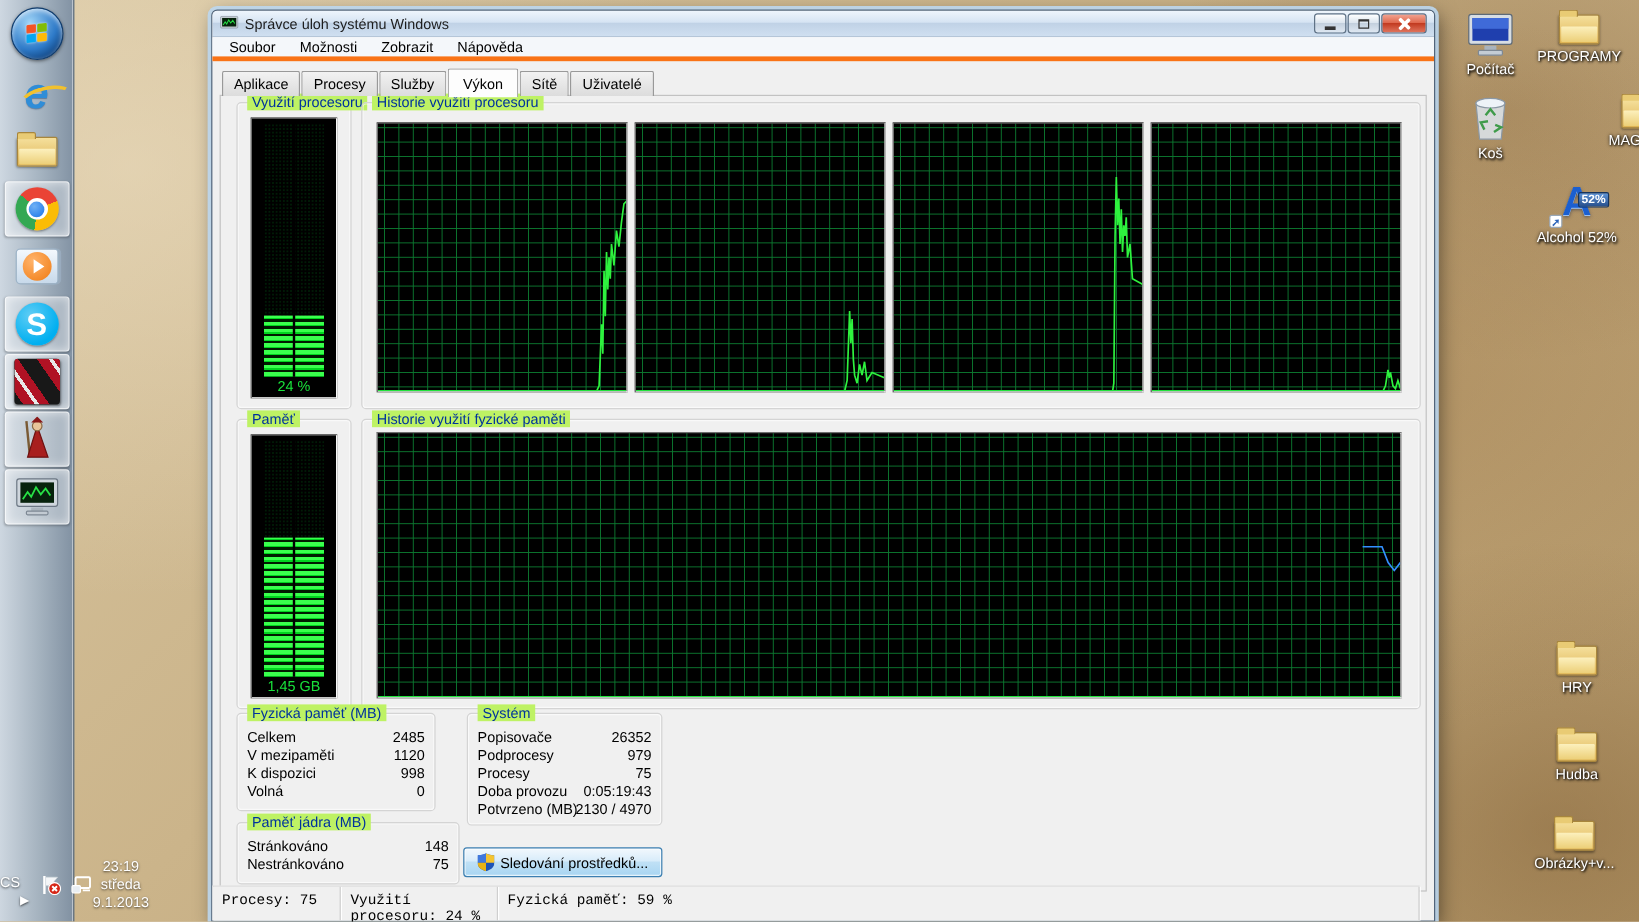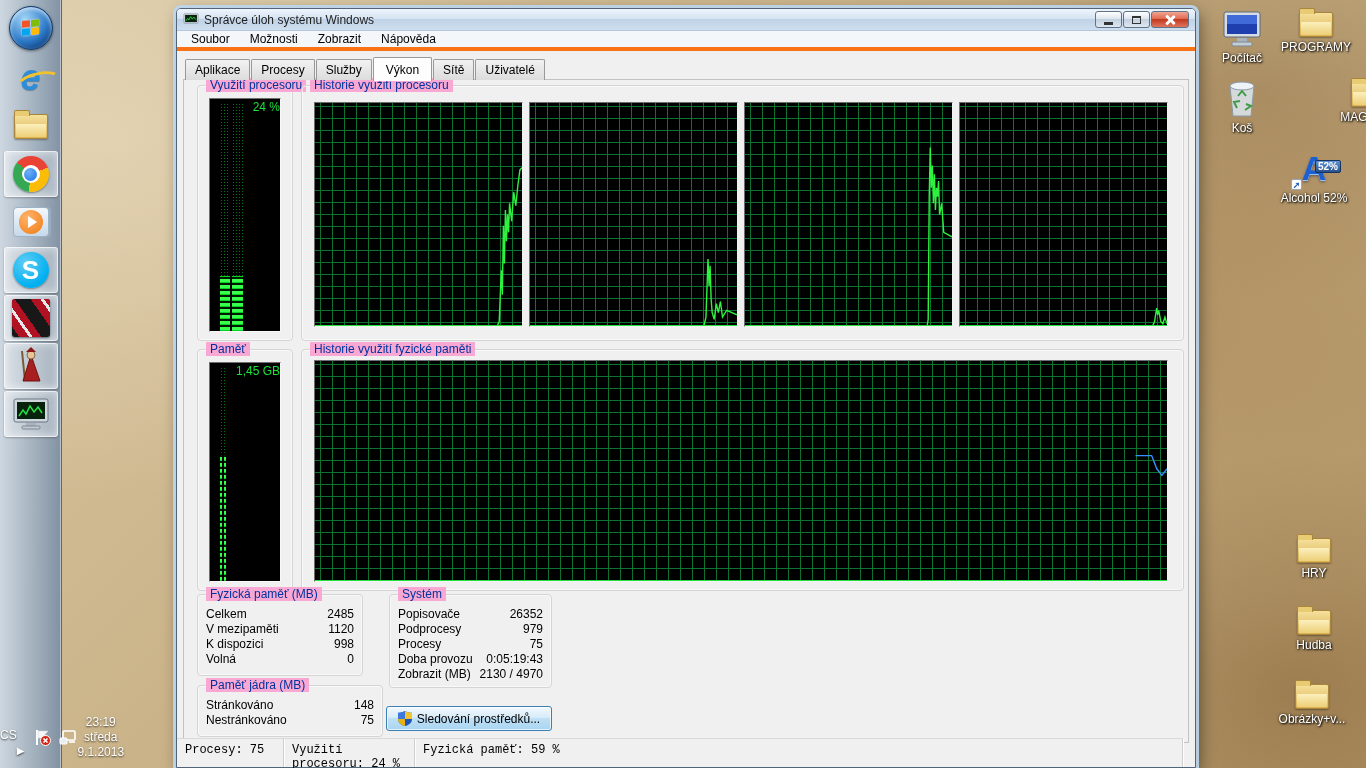--- a/index.html
+++ b/index.html
@@ -95,25 +95,25 @@
   .menubar { height:20px; background:#f4f7fa; border-bottom:4px solid #f97316; display:flex; align-items:center; padding-left:4px; }
   .menu-item { padding:2px 10px; }
 
   .tabstrip { position:absolute; left:8px; top:48px; display:flex; align-items:flex-end; z-index:3; }
   .tab { padding:3px 9px 3px; background:linear-gradient(#f2f2f2, #dcdcdc); border:1px solid #999; border-bottom:none; border-radius:2px 2px 0 0; margin-right:1px; }
   .tab.active { background:#fdfdfd; padding:5px 12px 4px; margin-bottom:-1px; position:relative; }
   .tabpage { position:absolute; left:6px; right:6px; top:70px; bottom:24px; border:1px solid #c2c2c2; background:#f0f0f0; }
 
   
   .group { position:absolute; border:1px solid #d4d4d4; border-radius:4px; box-shadow:inset 0 0 0 1px rgba(255,255,255,.6); }
-  .gtitle { position:absolute; top:-8px; left:8px; background:#f9a8d4; padding:0 4px; color:#00339c; white-space:nowrap; }
+  .gtitle { position:absolute; top:-8px; left:8px; background:#bef264; padding:0 4px; color:#00339c; white-space:nowrap; }
 
   
   .meter { position:absolute; left:11px; right:11px; top:12px; bottom:8px; background:#000;
-    border:1px solid; border-color:#6e6e6e #f8f8f8 #f8f8f8 #6e6e6e; display:flex; flex-direction:row; }
+    border:1px solid; border-color:#6e6e6e #f8f8f8 #f8f8f8 #6e6e6e; display:flex; flex-direction:column; }
   .bars { flex:1; position:relative; margin:4px 10px 0; background-color:#000;
     background-image:radial-gradient(rgba(0,150,35,.75) 22%, transparent 26%); background-size:3px 3px; }
   .bars::after { content:''; position:absolute; top:0; bottom:0; left:calc(50% - 1px); width:2px; background:#000; z-index:3; }
   .mfill { position:absolute; left:0; right:0; bottom:0; z-index:2;
     background:repeating-linear-gradient(to top, #00d61f 0 1px, #3aff4d 1px 4px, #001c00 4px 6px); }
   .mlabel { height:17px; color:#19e23b; text-align:center; font-size:12px; line-height:16px; }
 
   
   .graph { position:absolute; background:#000; border:1px solid; border-color:#6e6e6e #f2f2f2 #f2f2f2 #6e6e6e; overflow:hidden;
     background-image:
@@ -401,21 +401,21 @@
       </div>
     <div class="srow">
         <span class="k">Procesy</span>
         <span class="v">75</span>
       </div>
     <div class="srow">
         <span class="k">Doba provozu</span>
         <span class="v">0:05:19:43</span>
       </div>
     <div class="srow">
-        <span class="k">Zobrazit (MB)</span>
+        <span class="k">Potvrzeno (MB)</span>
         <span class="v">2130 / 4970</span>
       </div>
   </div>
 
   <button class="res-btn">
     <svg class="shield" viewBox="0 0 14 15">
       <path d="M7 0 C9 1.2 11.5 1.8 14 1.8 L14 8 C14 12 10.5 14.2 7 15 C3.5 14.2 0 12 0 8 L0 1.8 C2.5 1.8 5 1.2 7 0 Z" fill="#1c53b8"></path>
       <path d="M7 0 C9 1.2 11.5 1.8 14 1.8 L14 8 L7 8 Z" fill="#f4c430"></path>
       <path d="M0 1.8 C2.5 1.8 5 1.2 7 0 L7 8 L0 8 Z" fill="#3f78dd"></path>
       <path d="M0 8 L7 8 L7 15 C3.5 14.2 0 12 0 8 Z" fill="#e8b214"></path>

